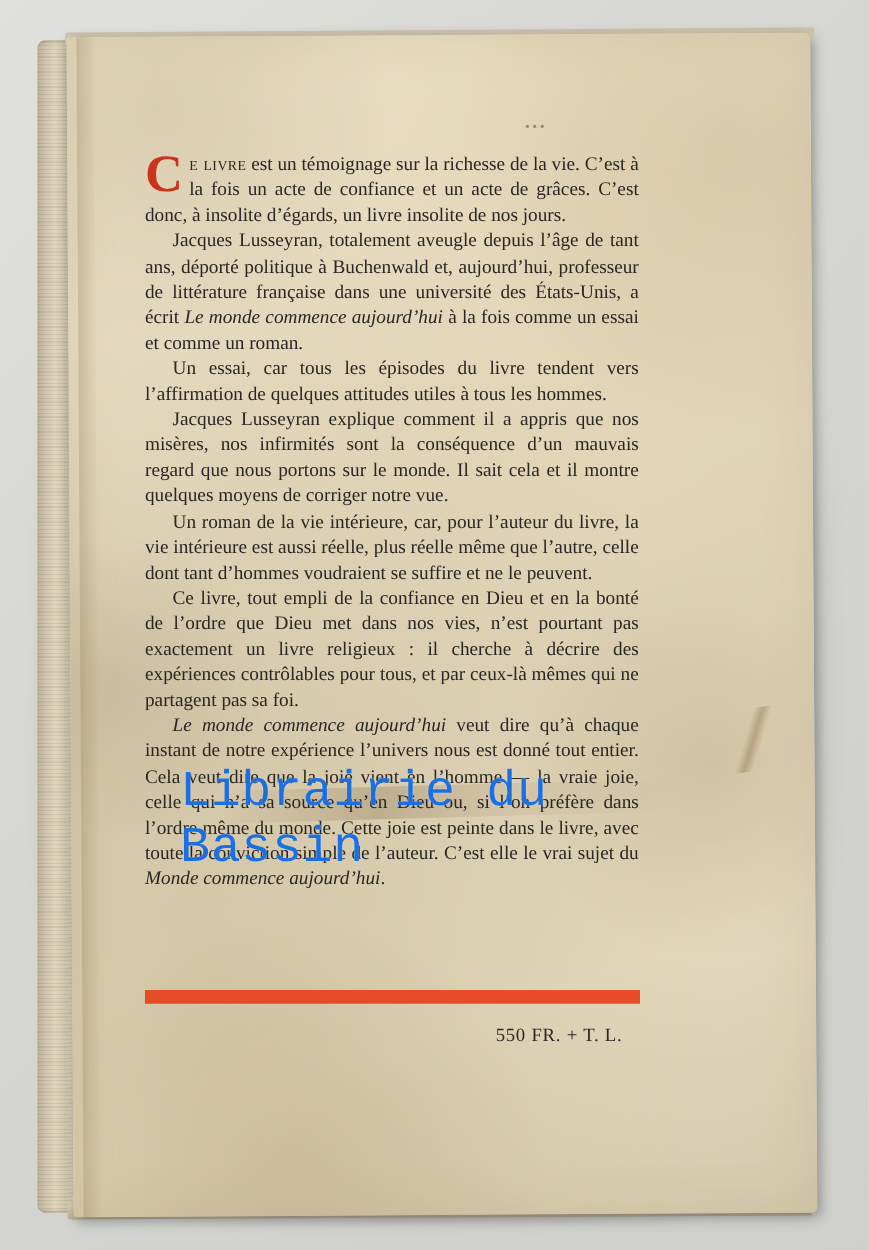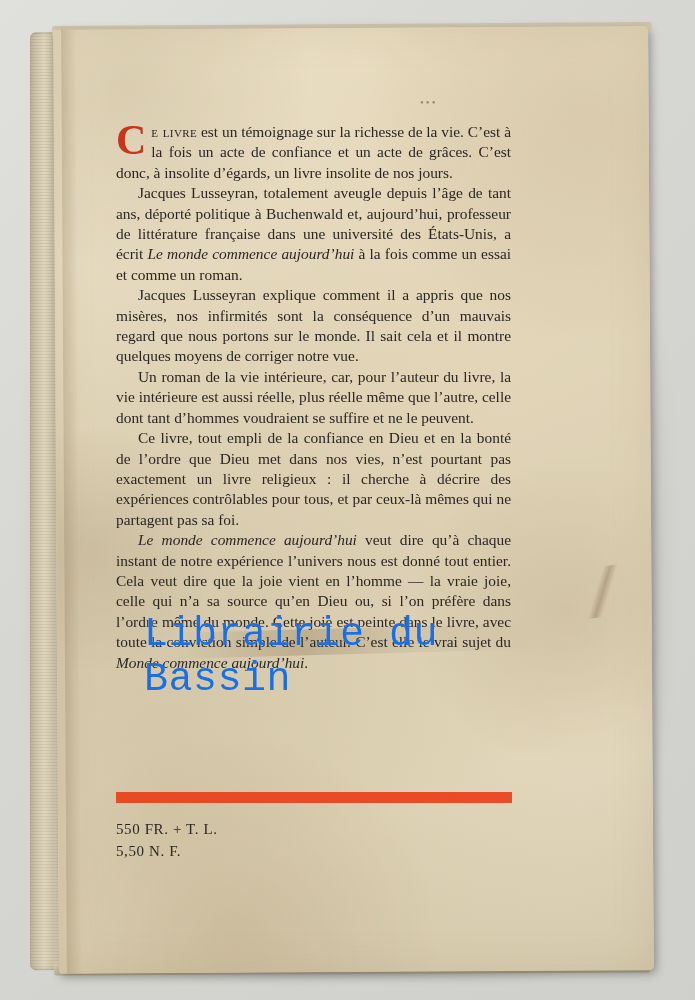--- a/index.html
+++ b/index.html
@@ -162,20 +162,21 @@
     background: #e8401b;
     opacity: 0.92;
   }
 
   
   .price-block {
     position: absolute;
     left: 116px;
     top: 818px;
     width: 396px;
+    text-align: right;
     color: #2c2824;
     font-family: "Liberation Serif", serif;
     font-size: 15px;
     line-height: 22px;
     letter-spacing: 0.6px;
   }
   .price-block div { padding-right: 14px; }
 
   
   .watermark {
@@ -246,35 +247,35 @@
   <div class="textblock">
 
     <p class="first">
       <span class="dropcap">C</span><span class="smallcaps">e livre</span> <span>est un témoignage sur la richesse de la vie. C’est à la fois un acte de confiance et un acte de grâces. C’est donc, à insolite d’égards, un livre insolite de nos jours.</span>
     </p>
 
     <p>
       <span>Jacques Lusseyran, totalement aveugle depuis l’âge de tant ans, déporté politique à Buchenwald et, aujourd’hui, professeur de littérature française dans une université des États-Unis, a écrit </span><span class="italic">Le monde commence aujourd’hui</span><span> à la fois comme un essai et comme un roman.</span>
     </p>
 
+    <p>Un essai, car tous les épisodes du livre tendent vers l’affirmation de quelques attitudes utiles à tous les hommes.</p>
 
     <p>Jacques Lusseyran explique comment il a appris que nos misères, nos infirmités sont la conséquence d’un mauvais regard que nous portons sur le monde. Il sait cela et il montre quelques moyens de corriger notre vue.</p>
 
     <p>Un roman de la vie intérieure, car, pour l’auteur du livre, la vie intérieure est aussi réelle, plus réelle même que l’autre, celle dont tant d’hommes voudraient se suffire et ne le peuvent.</p>
 
     <p>Ce livre, tout empli de la confiance en Dieu et en la bonté de l’ordre que Dieu met dans nos vies, n’est pourtant pas exactement un livre religieux : il cherche à décrire des expériences contrôlables pour tous, et par ceux-là mêmes qui ne partagent pas sa foi.</p>
 
     <p>
       <span class="italic">Le monde commence aujourd’hui</span><span> veut dire qu’à chaque instant de notre expérience l’univers nous est donné tout entier. Cela veut dire que la joie vient en l’homme — la vraie joie, celle qui n’a sa source qu’en Dieu ou, si l’on préfère dans l’ordre même du monde. Cette joie est peinte dans le livre, avec toute la conviction simple de l’auteur. C’est elle le vrai sujet du </span><span class="italic">Monde commence aujourd’hui</span><span>.</span>
     </p>
 
   </div>
 
   <div class="red-rule"></div>
 
   <div class="price-block">
     <div>550 FR. + T. L.</div>
-    <div>5,50 N. F.</div>
   </div>
 
   <div class="watermark">Librairie du Bassin</div>
 
 </div>
 
 </body></html>

